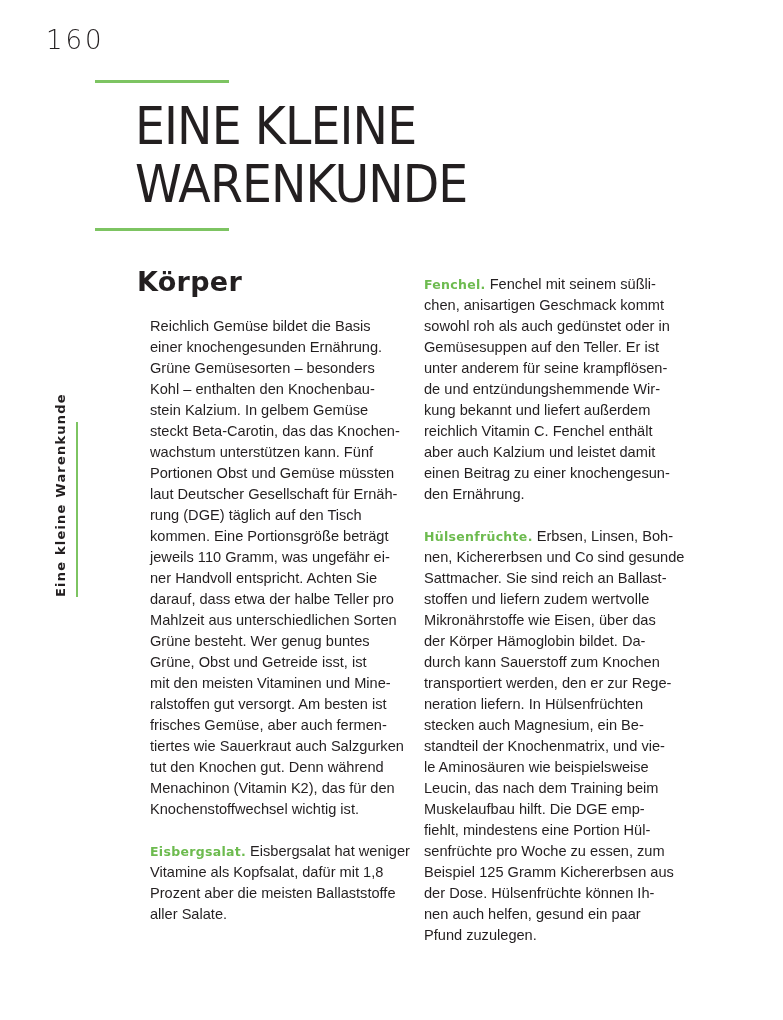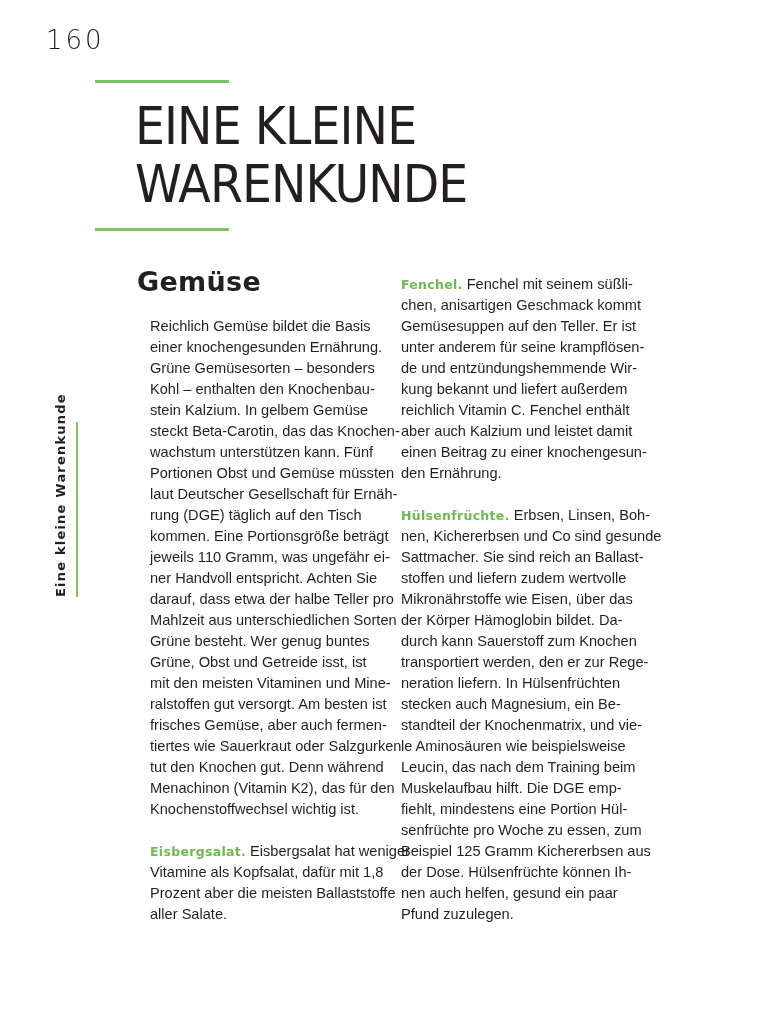--- a/index.html
+++ b/index.html
@@ -15,41 +15,41 @@
            transform:scaleX(0.93); transform-origin:left top; }
   .title div { white-space:nowrap; }
   .side-label { position:absolute; left:53px; top:597px; transform-origin:left top; transform:rotate(-90deg);
                 font-family:"DejaVu Sans", sans-serif; font-weight:bold; font-size:13px; letter-spacing:1.2px;
                 color:#231f20; white-space:nowrap; }
   .side-bar { position:absolute; left:76px; top:422px; width:2px; height:175px; background:#7dc462; }
   .section-heading { position:absolute; left:137px; top:266px; font-family:"DejaVu Sans", sans-serif;
                      font-weight:bold; font-size:27px; color:#231f20; letter-spacing:0.3px; }
   .col { position:absolute; font-size:14.6px; line-height:21px; color:#231f20; }
   .col.left { left:138px; top:316px; width:250px;margin-left:12px; }
-  .col.right { left:401px; top:274px; width:260px; }
+  .col.right { left:424px; top:274px; width:260px; }
   .col .line { white-space:nowrap; height:21px; }
   .col .gap { height:21px; }
   .lead { color:#6dbb4f; font-weight:bold; font-family:"DejaVu Sans", sans-serif; font-size:12.5px; letter-spacing:0.3px; }
 </style>
 </head>
 <body>
 
 <div class="page-number">160</div>
 
 <div class="rule top"></div>
 <h1 class="title" style="margin:0;">
   <div>EINE KLEINE</div>
   <div>WARENKUNDE</div>
 </h1>
 <div class="rule bottom"></div>
 
 <div class="side-label">Eine kleine Warenkunde</div>
 <div class="side-bar"></div>
 
-<h2 class="section-heading" style="margin:0;">Gemüse</h2>
+<h2 class="section-heading" style="margin:0;">Körper</h2>
 
 <div class="col left">
   <div>
     <div class="line">Reichlich Gemüse bildet die Basis</div>
     <div class="line">einer knochengesunden Ernährung.</div>
     <div class="line">Grüne Gemüsesorten – besonders</div>
     <div class="line">Kohl – enthalten den Knochenbau-</div>
     <div class="line">stein Kalzium. In gelbem Gemüse</div>
     <div class="line">steckt Beta-Carotin, das das Knochen-</div>
     <div class="line">wachstum unterstützen kann. Fünf</div>
@@ -59,38 +59,39 @@
     <div class="line">kommen. Eine Portionsgröße beträgt</div>
     <div class="line">jeweils 110 Gramm, was ungefähr ei-</div>
     <div class="line">ner Handvoll entspricht. Achten Sie</div>
     <div class="line">darauf, dass etwa der halbe Teller pro</div>
     <div class="line">Mahlzeit aus unterschiedlichen Sorten</div>
     <div class="line">Grüne besteht. Wer genug buntes</div>
     <div class="line">Grüne, Obst und Getreide isst, ist</div>
     <div class="line">mit den meisten Vitaminen und Mine-</div>
     <div class="line">ralstoffen gut versorgt. Am besten ist</div>
     <div class="line">frisches Gemüse, aber auch fermen-</div>
-    <div class="line">tiertes wie Sauerkraut oder Salzgurken</div>
+    <div class="line">tiertes wie Sauerkraut auch Salzgurken</div>
     <div class="line">tut den Knochen gut. Denn während</div>
     <div class="line">Menachinon (Vitamin K2), das für den</div>
     <div class="line">Knochenstoffwechsel wichtig ist.</div>
   </div>
   <div class="gap"></div>
   <div>
     <div class="line"><span class="lead">Eisbergsalat.</span><span> Eisbergsalat hat weniger</span></div>
     <div class="line">Vitamine als Kopfsalat, dafür mit 1,8</div>
     <div class="line">Prozent aber die meisten Ballaststoffe</div>
     <div class="line">aller Salate.</div>
   </div>
 </div>
 
 <div class="col right">
   <div>
     <div class="line"><span class="lead">Fenchel.</span><span> Fenchel mit seinem süßli-</span></div>
     <div class="line">chen, anisartigen Geschmack kommt</div>
+    <div class="line">sowohl roh als auch gedünstet oder in</div>
     <div class="line">Gemüsesuppen auf den Teller. Er ist</div>
     <div class="line">unter anderem für seine krampflösen-</div>
     <div class="line">de und entzündungshemmende Wir-</div>
     <div class="line">kung bekannt und liefert außerdem</div>
     <div class="line">reichlich Vitamin C. Fenchel enthält</div>
     <div class="line">aber auch Kalzium und leistet damit</div>
     <div class="line">einen Beitrag zu einer knochengesun-</div>
     <div class="line">den Ernährung.</div>
   </div>
   <div class="gap"></div>

